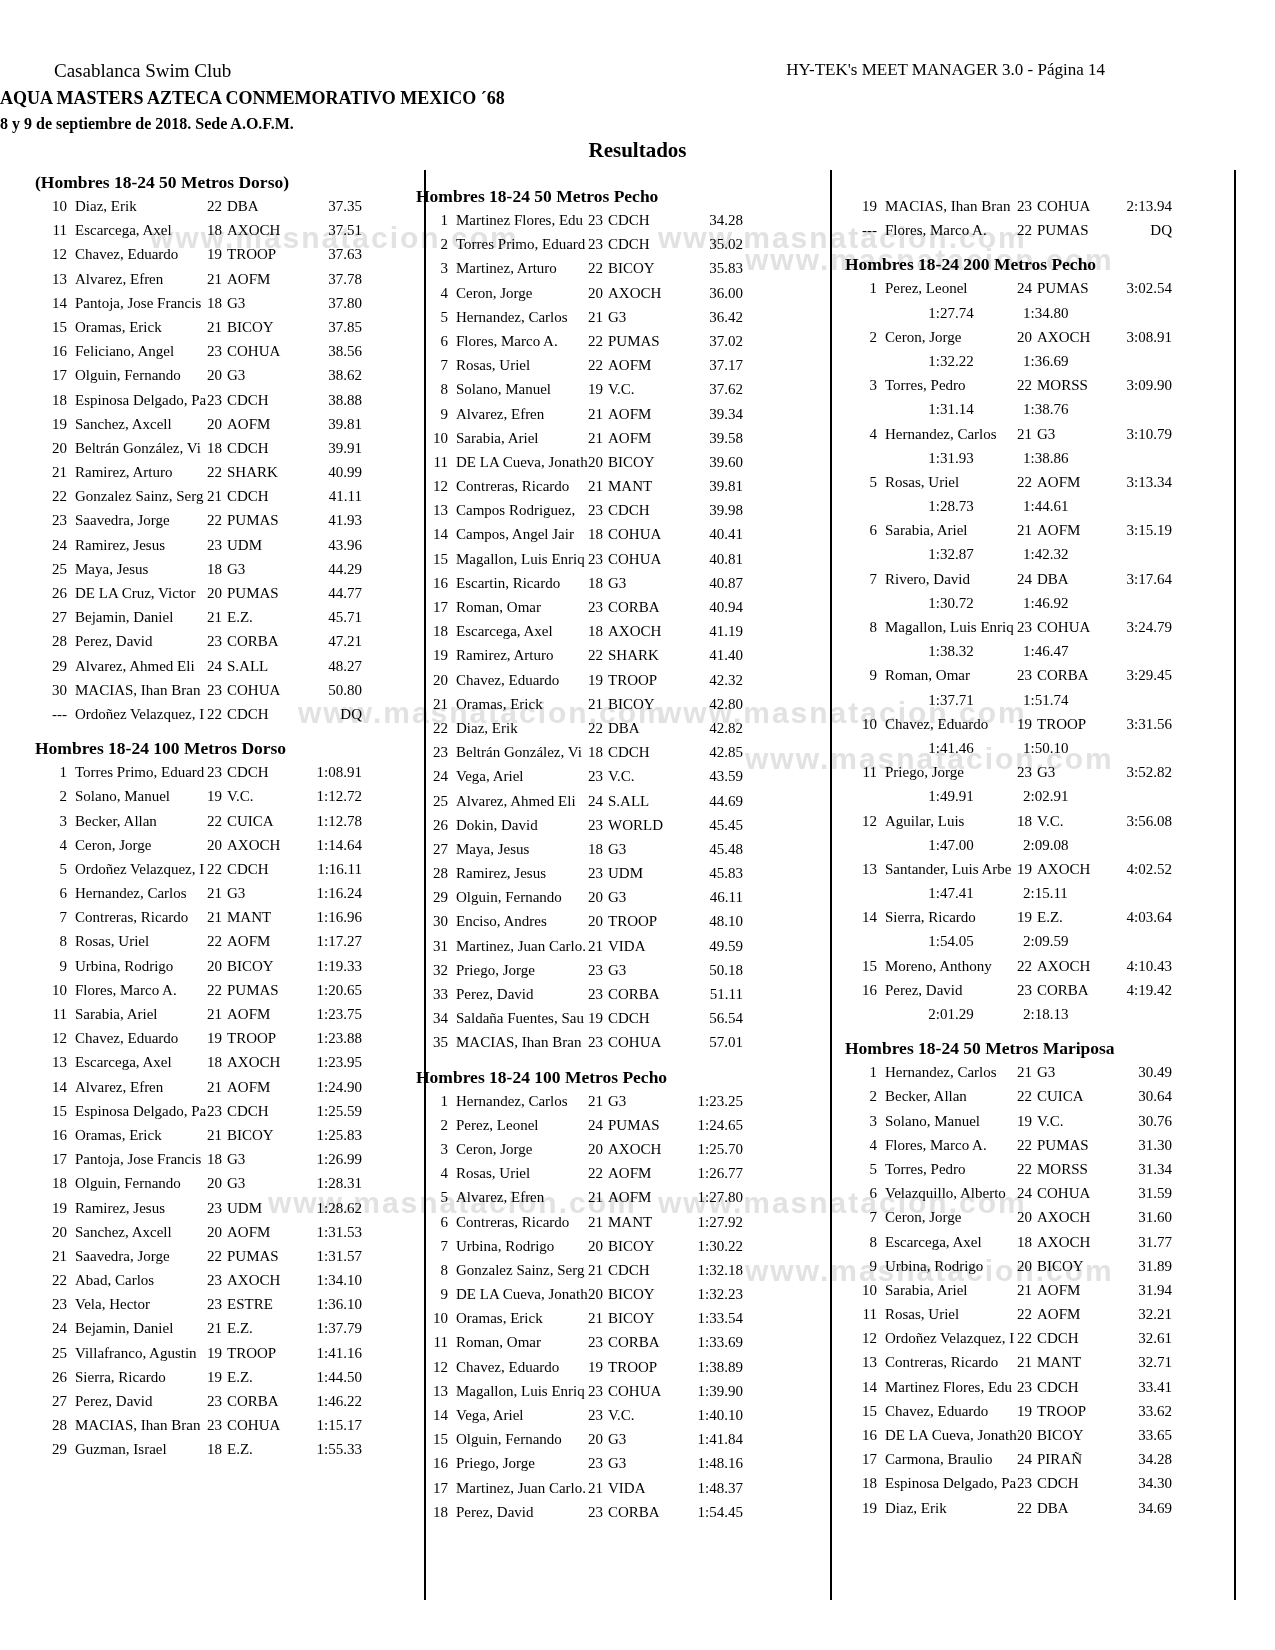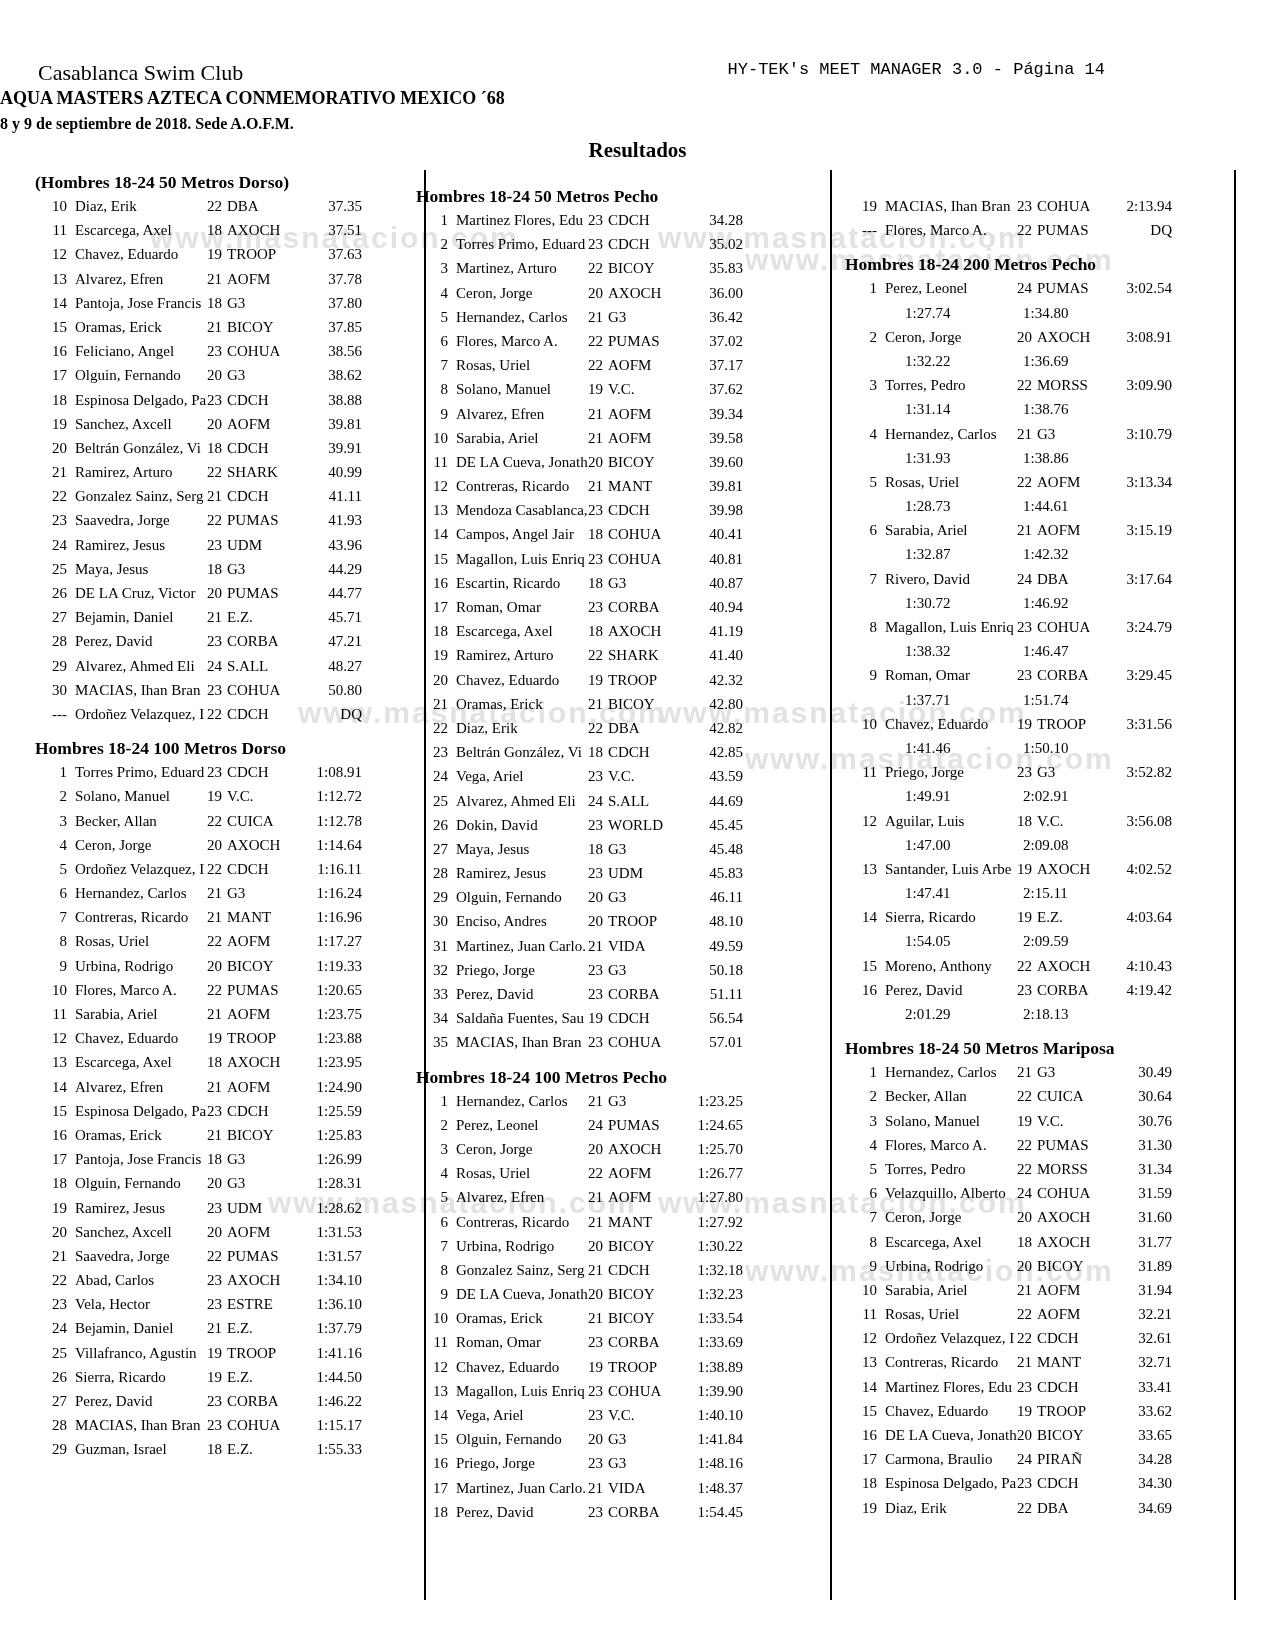--- a/index.html
+++ b/index.html
@@ -1,36 +1,36 @@
 <!DOCTYPE html>
 <html><head>
 <meta charset="utf-8">
 <style>
   html,body{margin:0;padding:0;background:#fff;}
   .page{position:relative;width:1275px;height:1650px;background:#fff;color:#000;
         font-family:"Liberation Serif","DejaVu Serif",serif;overflow:hidden;}
-  .club{position:absolute;left:38px;top:60px;font-size:22px;white-space:nowrap;}
-  .pageinfo{position:absolute;top:60px;right:170px;font-size:17px;white-space:nowrap;font-family:Liberation Mono, monospace;}
+  .club{position:absolute;left:54px;top:60px;font-size:19px;white-space:nowrap;}
+  .pageinfo{position:absolute;top:60px;right:170px;font-size:17px;white-space:nowrap;}
   .title{position:absolute;left:0;top:88px;width:100%;text-align:left;font-weight:bold;font-size:18px;}
   .subtitle{position:absolute;left:0;top:115px;width:100%;text-align:left;font-weight:bold;font-size:16px;}
   .results{position:absolute;left:0;top:138px;width:100%;text-align:center;font-weight:bold;font-size:21px;}
   .vrule{position:absolute;top:170px;width:2px;height:1430px;background:#000;}
   #vr1{left:424px;} #vr2{left:830px;} #vr3{left:1234px;}
   .col{position:absolute;width:390px;font-size:15px;}
   #col1{left:35px;top:170px;} #col2{left:416px;top:184px;} #col3{left:845px;top:194px;}
   .block + .block{margin-top:10px;}
   .evt-header{font-weight:bold;font-size:17.5px;height:24px;line-height:24px;white-space:nowrap;}
   .row{position:relative;height:24.2px;line-height:24.2px;}
   .p{position:absolute;left:0;width:32px;text-align:right;}
   .n{position:absolute;left:40px;width:132px;white-space:nowrap;overflow:hidden;}
   .at{position:absolute;left:172px;width:130px;white-space:nowrap;overflow:hidden;}
   .a{display:inline-block;width:20px;}
   .t{}
   .tm{position:absolute;left:232px;width:95px;text-align:right;}
-  .s1{position:absolute;left:60px;width:92px;text-align:left;}
+  .s1{position:absolute;left:60px;width:92px;text-align:center;}
   .s2{position:absolute;left:178px;}
   .wm{position:absolute;color:#e2e2e2;font-family:"Liberation Sans","DejaVu Sans",sans-serif;
       font-weight:bold;font-size:30px;letter-spacing:2px;white-space:nowrap;z-index:0;}
   .col,.vrule,.club,.pageinfo,.title,.subtitle,.results{z-index:1;}
 </style>
 </head>
 <body>
 
 <div class="page">
   <div class="club">Casablanca Swim Club</div>
@@ -427,21 +427,21 @@
           <span class="tm">39.60</span>
         </div>
         <div class="row">
           <span class="p">12</span>
           <span class="n">Contreras, Ricardo</span>
           <span class="at"><span class="a">21</span><span class="t">MANT</span></span>
           <span class="tm">39.81</span>
         </div>
         <div class="row">
           <span class="p">13</span>
-          <span class="n">Mendoza Casablanca,</span>
+          <span class="n">Campos Rodriguez,</span>
           <span class="at"><span class="a">23</span><span class="t">CDCH</span></span>
           <span class="tm">39.98</span>
         </div>
         <div class="row">
           <span class="p">14</span>
           <span class="n">Campos, Angel Jair</span>
           <span class="at"><span class="a">18</span><span class="t">COHUA</span></span>
           <span class="tm">40.41</span>
         </div>
         <div class="row">

